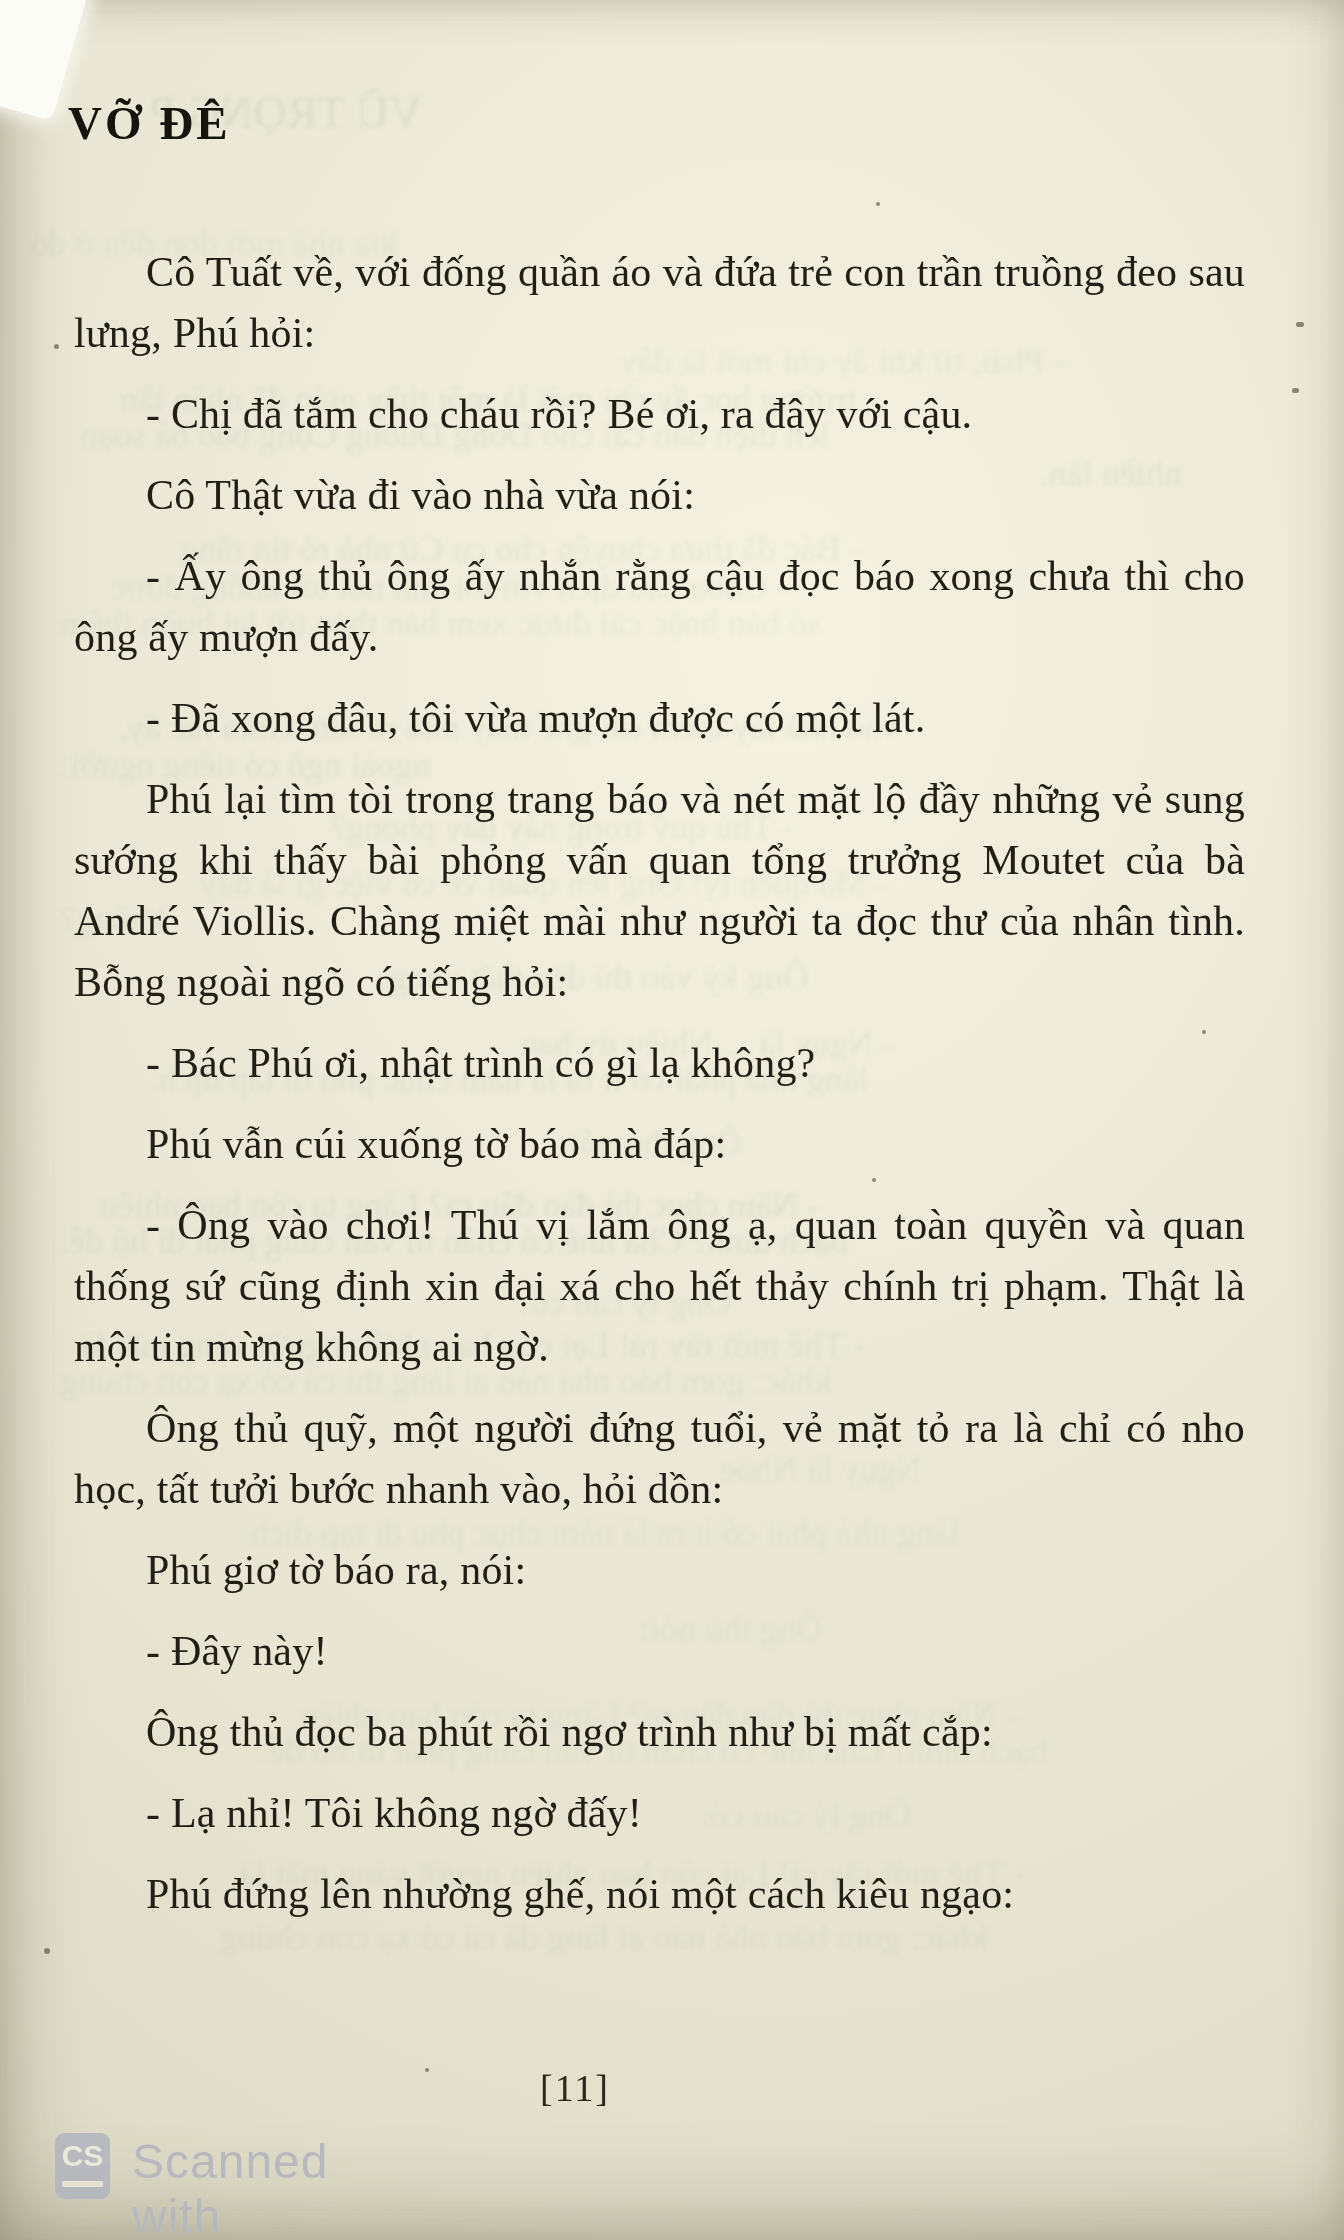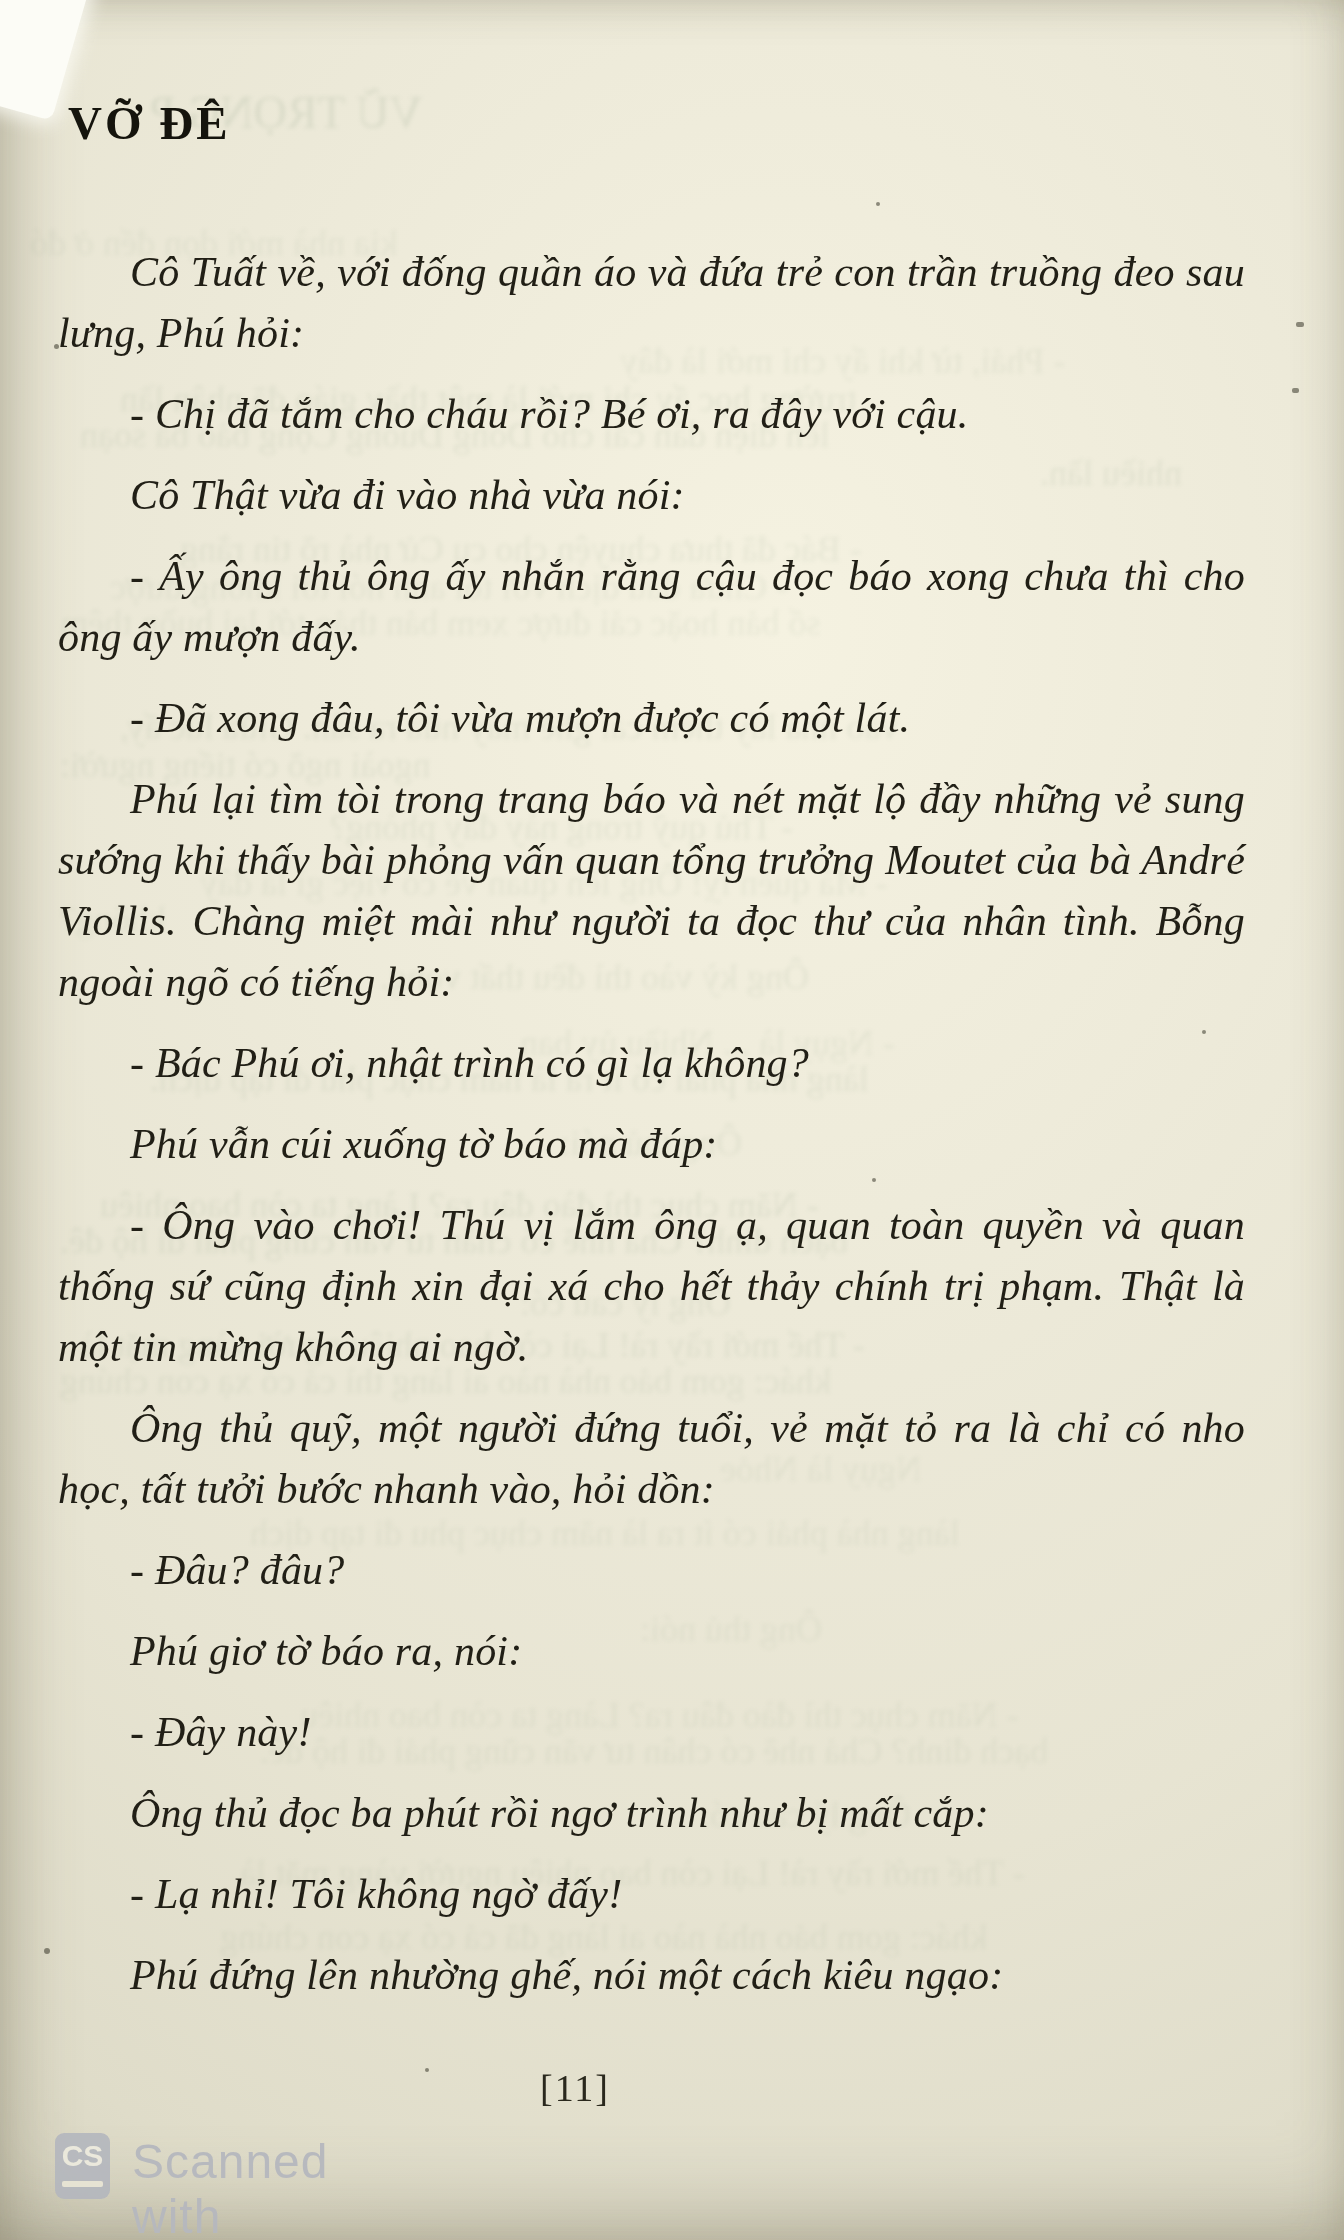--- a/index.html
+++ b/index.html
@@ -32,26 +32,25 @@
     margin: 12px;
     font-size: 47px; font-weight: 700; line-height: 1;
     letter-spacing: 3px;
     color: #15140d;
   }
   .content {
     position: absolute; left: 58px; right: 99px; top: 242px;
     color: #211f16;
   }
   .content p {
-    margin: 0 0 20px 0;
+    margin: 0 0 20px 16px;
     font-size: 42px; line-height: 61px;
     text-indent: 72px;
     text-align: justify;
     letter-spacing: 0.2px;
-    font-style: italic;
   }
   .bleed-layer { position: absolute; inset: 0; pointer-events: none; }
   .bleed-line {
     position: absolute;
     transform: scaleX(-1);
     color: #84997f;
     filter: blur(2px);
     font-size: 37px;
     white-space: nowrap;
     font-family: "Liberation Serif", serif;
@@ -135,21 +134,20 @@
       <p>Cô Tuất về, với đống quần áo và đứa trẻ con trần truồng đeo sau lưng, Phú hỏi:</p>
       <p>- Chị đã tắm cho cháu rồi? Bé ơi, ra đây với cậu.</p>
       <p>Cô Thật vừa đi vào nhà vừa nói:</p>
       <p>- Ấy ông thủ ông ấy nhắn rằng cậu đọc báo xong chưa thì cho ông ấy mượn đấy.</p>
       <p>- Đã xong đâu, tôi vừa mượn được có một lát.</p>
       <p>Phú lại tìm tòi trong trang báo và nét mặt lộ đầy những vẻ sung sướng khi thấy bài phỏng vấn quan tổng trưởng Moutet của bà André Viollis. Chàng miệt mài như người ta đọc thư của nhân tình. Bỗng ngoài ngõ có tiếng hỏi:</p>
       <p>- Bác Phú ơi, nhật trình có gì lạ không?</p>
       <p>Phú vẫn cúi xuống tờ báo mà đáp:</p>
       <p>- Ông vào chơi! Thú vị lắm ông ạ, quan toàn quyền và quan thống sứ cũng định xin đại xá cho hết thảy chính trị phạm. Thật là một tin mừng không ai ngờ.</p>
       <p>Ông thủ quỹ, một người đứng tuổi, vẻ mặt tỏ ra là chỉ có nho học, tất tưởi bước nhanh vào, hỏi dồn:</p>
-      <p>- Đâu? đâu?</p>
       <p>Phú giơ tờ báo ra, nói:</p>
       <p>- Đây này!</p>
       <p>Ông thủ đọc ba phút rồi ngơ trình như bị mất cắp:</p>
       <p>- Lạ nhỉ! Tôi không ngờ đấy!</p>
       <p>Phú đứng lên nhường ghế, nói một cách kiêu ngạo:</p>
     </div>
 
   <div class="page-number">[11]</div>
 
   <div class="footer">

